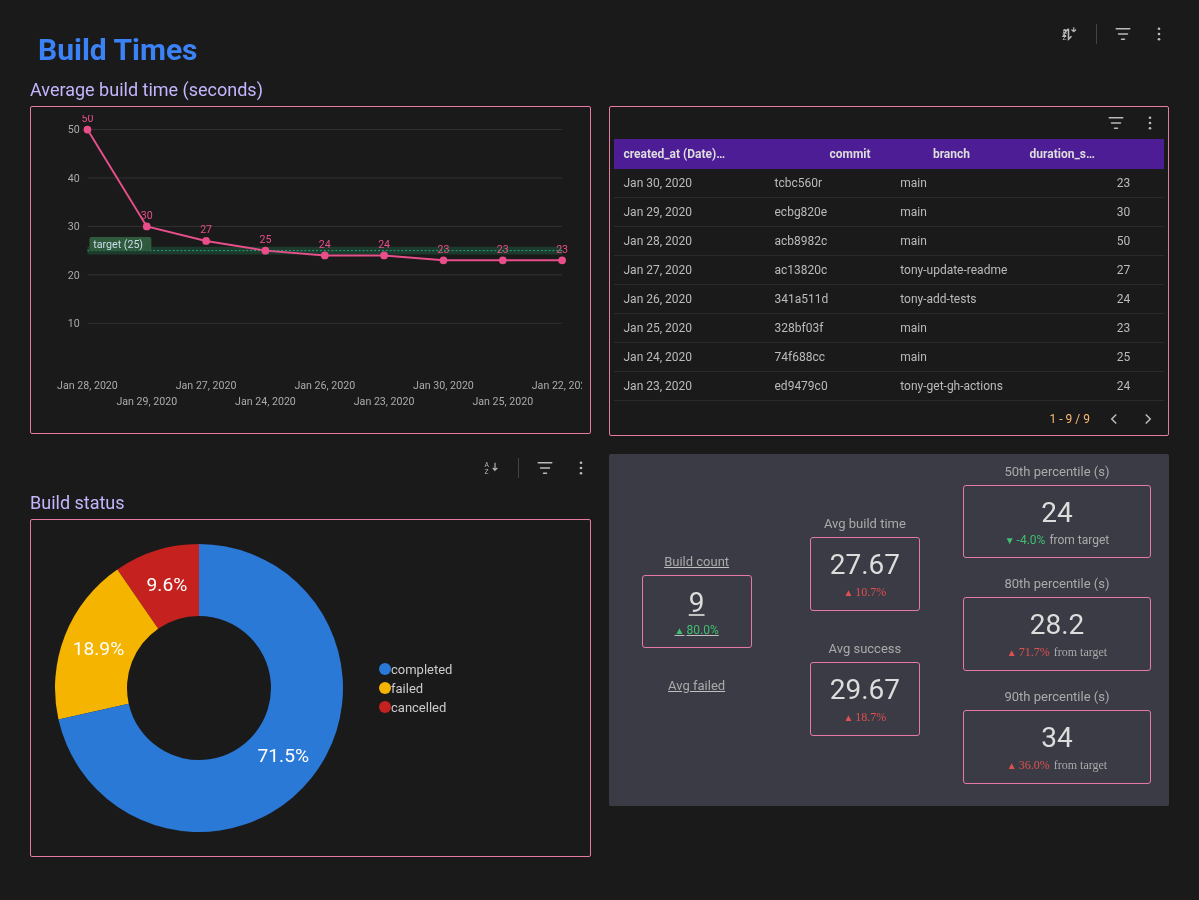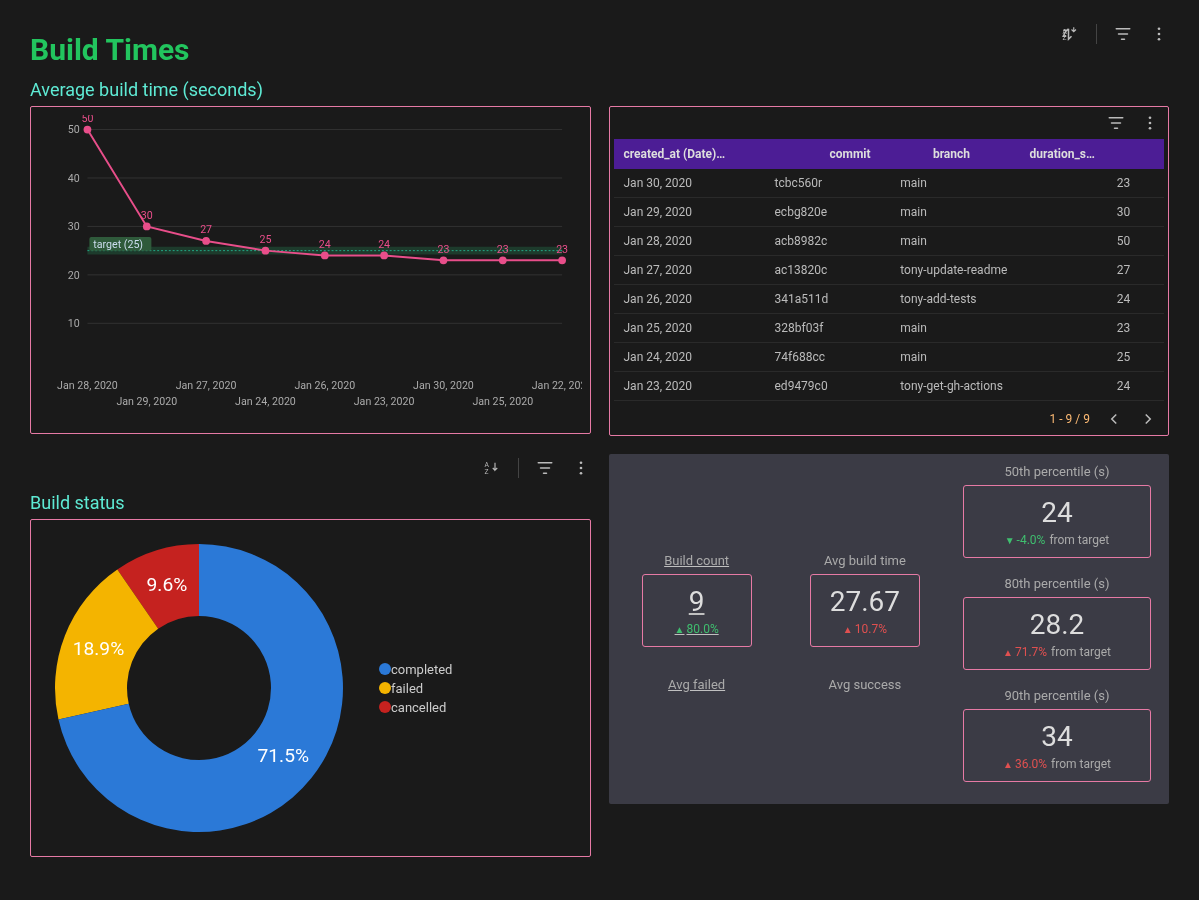--- a/index.html
+++ b/index.html
@@ -7,27 +7,27 @@
   background: #1a1a1a;
   color: #c0c0c0;
   font-family: Roboto, Arial, sans-serif;
   font-size: 13px;
   padding: 20px 30px;
   width: 1199px;
 }
 .row { display: flex; gap: 18px; }
 .col { flex: 1; min-width: 0; }
 
-h1.page-title { color: #22c55e; font-size: 30px; font-weight: 700; margin: 12px 0 8px 0; }
+h1.page-title { color: #3b82f6; font-size: 30px; font-weight: 700; margin: 12px 0 8px 8px; }
 .toolbar { display: flex; align-items: center; gap: 16px; justify-content: flex-end; padding: 4px 0 10px 0; }
 .toolbar .divider { width: 1px; height: 20px; background: #444; }
 .icon-btn { color: #bbb; cursor: pointer; display: inline-flex; align-items: center; justify-content: center; width: 20px; height: 20px; }
 .icon-btn svg { width: 18px; height: 18px; fill: currentColor; }
 
-.panel-title { color: #5eead4; font-size: 18px; font-weight: 400; margin: 4px 0 6px 0; }
+.panel-title { color: #c4b5fd; font-size: 18px; font-weight: 400; margin: 4px 0 6px 0; }
 .panel {
   border: 1px solid #e67aa5;
   border-radius: 2px;
   background: #1a1a1a;
   padding: 8px;
   position: relative;
 }
 .panel.dark { background: #3b3b45; }
 
 
@@ -70,21 +70,21 @@
   border: 1px solid #e67aa5;
   border-radius: 3px;
   padding: 10px 14px;
   text-align: center;
   min-width: 110px;
 }
 .stat-card.wide { min-width: 188px; }
 .stat-value { color: #ddd; font-size: 28px; font-weight: 400; }
 .delta { font-size: 12px; margin-top: 4px; }
 .delta .arrow { font-size: 10px; margin-right: 2px; }
-.delta.up { color: #e05050; }
+.delta.up { color: #e05050; font-family: Liberation Serif, serif; }
 .delta.down { color: #3fbf6f; }
 .delta .suffix { color: #aaa; margin-left: 4px; }
 
 
 .table-scroll::-webkit-scrollbar { width: 6px; }
 .table-scroll::-webkit-scrollbar-thumb { background: #555; }
 </style>
 </head>
 <body>
 
@@ -354,20 +354,24 @@
         <div class="stats-col" style="justify-content:center;">
           <div>
             <div class="stat-card-label">Avg build time</div>
             <div class="stat-card">
               <div class="stat-value">27.67</div>
               <div class="delta up"><span class="arrow">▲</span><span>10.7%</span></div>
             </div>
           </div>
           <div>
             <div class="stat-card-label">Avg success</div>
+            <div class="stat-card">
+              <div class="stat-value">29.67</div>
+              <div class="delta up"><span class="arrow">▲</span><span>18.7%</span></div>
+            </div>
           </div>
         </div>
         <div class="stats-col right">
           <div>
             <div class="stat-card-label">50th percentile (s)</div>
             <div class="stat-card wide">
               <div class="stat-value">24</div>
               <div class="delta down"><span class="arrow">▼</span><span>-4.0%</span><span class="suffix">from target</span></div>
             </div>
           </div>

